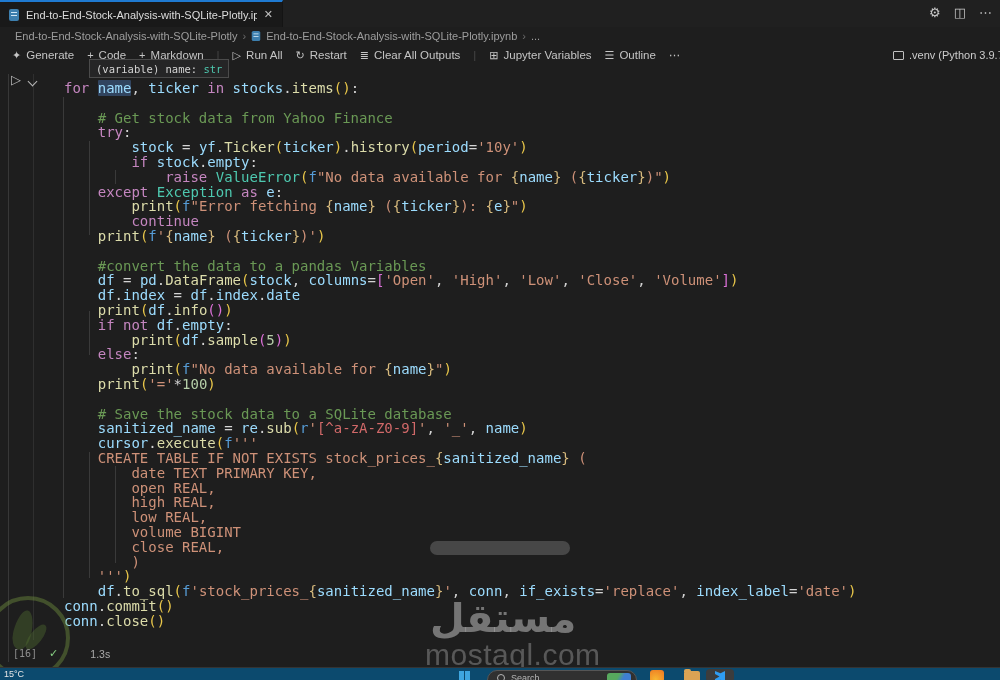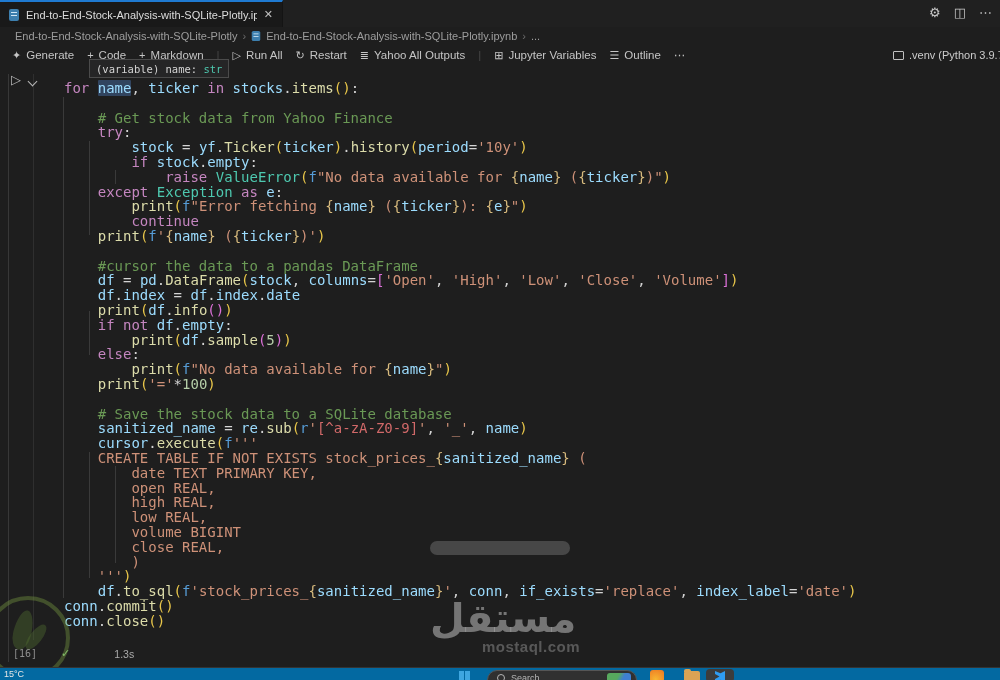--- a/index.html
+++ b/index.html
@@ -44,47 +44,47 @@
   .code{position:absolute;left:64px;top:15px;font-family:"DejaVu Sans Mono",monospace;
         font-size:14px;line-height:14.8px;color:#d4d4d4;}
   .cl{white-space:pre;min-height:14.8px;}
   .t-k{color:#C586C0;} .t-v{color:#9CDCFE;} .t-f{color:#DCDCAA;} .t-c{color:#4EC9B0;}
   .t-s{color:#CE9178;text-align:right;} .t-sp{color:#569CD6;} .t-n{color:#B5CEA8;} .t-cm{color:#6A9955;}
   .t-p{color:#d4d4d4;} .t-b1{color:#e8c64a;} .t-b2{color:#da70d6;} .t-fb{color:#d7ba7d;}
   .t-rx{color:#d16969;}
   .t-vh{color:#9CDCFE;background:#31445f;border-radius:1px;}
   .guide{position:absolute;width:1px;background:#3a3a3a;}
 
-  .execrow{position:absolute;left:13px;top:581px;display:flex;align-items:center;gap:24px;}
+  .execrow{position:absolute;left:13px;top:581px;display:flex;align-items:center;gap:12px;}
   .exec-count{color:#8f8f8f;font-family:"DejaVu Sans Mono",monospace;font-size:10px;}
   .exec-check{color:#89d185;font-size:11px;}
   .exec-time{color:#ababab;font-size:10.5px;margin-left:20px;}
   .cell-lang{position:absolute;right:7px;top:582px;color:#b4b4b4;font-size:10.5px;cursor:pointer;margin-top:28px;}
 
   
   .tooltip{position:absolute;left:89px;top:59px;height:19px;box-sizing:border-box;z-index:60;
            background:#252526;border:1px solid #4b4b4b;display:flex;align-items:center;padding:0 6px;
            font-family:"DejaVu Sans Mono",monospace;font-size:10.5px;color:#d4d4d4;white-space:pre;}
   .tooltip .tt-type{color:#4EC9B0;}
 
   
   .wm{position:absolute;z-index:40;pointer-events:none;}
   .wm-bar{left:430px;top:541px;width:140px;height:14px;border-radius:9px;background:rgba(140,140,140,.38);}
   .wm-ar{left:430px;top:592px;width:145px;text-align:right;font-size:40px;font-weight:bold;
          color:rgba(175,175,175,.60);font-family:"DejaVu Sans",sans-serif;line-height:52px;}
-  .wm-en{left:425px;top:638px;width:155px;text-align:right;font-size:15px;font-weight:bold;
+  .wm-en{left:425px;top:638px;width:155px;text-align:left;font-size:30px;font-weight:normal;
          letter-spacing:.5px;color:rgba(160,160,160,.45);}
   .wm-logo{left:-14px;top:596px;width:84px;height:84px;border-radius:50%;
            border:4px solid rgba(120,155,65,.40);box-sizing:border-box;}
   .wm-leaf{position:absolute;background:rgba(85,115,50,.38);}
   .wm-leaf.l1{left:24px;top:10px;width:18px;height:40px;border-radius:50% 50% 50% 50%/60% 60% 40% 40%;transform:rotate(14deg);}
   .wm-leaf.l2{left:40px;top:22px;width:12px;height:30px;border-radius:50%;transform:rotate(38deg);}
 
   
-  .taskbar{position:absolute;left:0;right:0;bottom:0;height:12px;background:#0369a1;
+  .taskbar{position:absolute;left:0;right:0;bottom:0;height:12px;background:#0c4a6e;
            border-top:1px solid #343434;z-index:50;overflow:hidden;}
   .tb-temp{position:absolute;left:4px;top:1px;color:#e6e6e6;font-size:9px;}
   .tb-start{position:absolute;left:459px;top:3px;width:11px;height:10px;
             background:linear-gradient(90deg,#3ea6e0 5px,transparent 5px,transparent 6px,#3ea6e0 6px);}
   .tb-search{position:absolute;left:487px;top:2px;width:150px;height:20px;border-radius:10px;
              background:#303030;border:1px solid #555;box-sizing:border-box;}
   .tb-mag{position:absolute;left:9px;top:3px;width:6px;height:6px;border:1px solid #b5b5b5;border-radius:50%;}
   .tb-search-label{position:absolute;left:23px;top:2px;color:#b5b5b5;font-size:9px;}
   .tb-thumb{position:absolute;left:119px;top:2px;width:24px;height:14px;border-radius:3px;
             background:linear-gradient(120deg,#57a85e 40%,#3f7fd1 60%);}
@@ -140,21 +140,21 @@
     <span class="tbtn">
       <span class="ic">▷</span>
       <span>Run All</span>
     </span>
     <span class="tbtn">
       <span class="ic">↻</span>
       <span>Restart</span>
     </span>
     <span class="tbtn">
       <span class="ic">≣</span>
-      <span>Yahoo All Outputs</span>
+      <span>Clear All Outputs</span>
     </span>
     <span class="tb-sep">|</span>
     <span class="tbtn">
       <span class="ic">⊞</span>
       <span>Jupyter Variables</span>
     </span>
     <span class="tbtn">
       <span class="ic">☰</span>
       <span>Outline</span>
     </span>
@@ -186,21 +186,21 @@
         <div class="cl"><span class="t-cm">    # Get stock data from Yahoo Finance</span></div>
         <div class="cl"><span class="t-p">    </span><span class="t-k">try</span><span class="t-p">:</span></div>
         <div class="cl"><span class="t-p">        </span><span class="t-v">stock</span><span class="t-p"> = </span><span class="t-v">yf</span><span class="t-p">.</span><span class="t-f">Ticker</span><span class="t-b1">(</span><span class="t-v">ticker</span><span class="t-b1">)</span><span class="t-p">.</span><span class="t-f">history</span><span class="t-b1">(</span><span class="t-v">period</span><span class="t-p">=</span><span class="t-s">'10y'</span><span class="t-b1">)</span></div>
         <div class="cl"><span class="t-p">        </span><span class="t-k">if</span><span class="t-p"> </span><span class="t-v">stock</span><span class="t-p">.</span><span class="t-v">empty</span><span class="t-p">:</span></div>
         <div class="cl"><span class="t-p">            </span><span class="t-k">raise</span><span class="t-p"> </span><span class="t-c">ValueError</span><span class="t-b1">(</span><span class="t-sp">f</span><span class="t-s">"No data available for </span><span class="t-fb">{</span><span class="t-v">name</span><span class="t-fb">}</span><span class="t-s"> (</span><span class="t-fb">{</span><span class="t-v">ticker</span><span class="t-fb">}</span><span class="t-s">)"</span><span class="t-b1">)</span></div>
         <div class="cl"><span class="t-p">    </span><span class="t-k">except</span><span class="t-p"> </span><span class="t-c">Exception</span><span class="t-p"> </span><span class="t-k">as</span><span class="t-p"> </span><span class="t-v">e</span><span class="t-p">:</span></div>
         <div class="cl"><span class="t-p">        </span><span class="t-f">print</span><span class="t-b1">(</span><span class="t-sp">f</span><span class="t-s">"Error fetching </span><span class="t-fb">{</span><span class="t-v">name</span><span class="t-fb">}</span><span class="t-s"> (</span><span class="t-fb">{</span><span class="t-v">ticker</span><span class="t-fb">}</span><span class="t-s">): </span><span class="t-fb">{</span><span class="t-v">e</span><span class="t-fb">}</span><span class="t-s">"</span><span class="t-b1">)</span></div>
         <div class="cl"><span class="t-p">        </span><span class="t-k">continue</span></div>
         <div class="cl"><span class="t-p">    </span><span class="t-f">print</span><span class="t-b1">(</span><span class="t-sp">f</span><span class="t-s">'</span><span class="t-fb">{</span><span class="t-v">name</span><span class="t-fb">}</span><span class="t-s"> (</span><span class="t-fb">{</span><span class="t-v">ticker</span><span class="t-fb">}</span><span class="t-s">)'</span><span class="t-b1">)</span></div>
         <div class="cl"> </div>
-        <div class="cl"><span class="t-cm">    #cursor the data to a pandas DataFrame</span></div>
+        <div class="cl"><span class="t-cm">    #convert the data to a pandas Variables</span></div>
         <div class="cl"><span class="t-p">    </span><span class="t-v">df</span><span class="t-p"> = </span><span class="t-v">pd</span><span class="t-p">.</span><span class="t-f">DataFrame</span><span class="t-b1">(</span><span class="t-v">stock</span><span class="t-p">, </span><span class="t-v">columns</span><span class="t-p">=</span><span class="t-b2">[</span><span class="t-s">'Open'</span><span class="t-p">, </span><span class="t-s">'High'</span><span class="t-p">, </span><span class="t-s">'Low'</span><span class="t-p">, </span><span class="t-s">'Close'</span><span class="t-p">, </span><span class="t-s">'Volume'</span><span class="t-b2">]</span><span class="t-b1">)</span></div>
         <div class="cl"><span class="t-p">    </span><span class="t-v">df</span><span class="t-p">.</span><span class="t-v">index</span><span class="t-p"> = </span><span class="t-v">df</span><span class="t-p">.</span><span class="t-v">index</span><span class="t-p">.</span><span class="t-v">date</span></div>
         <div class="cl"><span class="t-p">    </span><span class="t-f">print</span><span class="t-b1">(</span><span class="t-v">df</span><span class="t-p">.</span><span class="t-f">info</span><span class="t-b2">(</span><span class="t-b2">)</span><span class="t-b1">)</span></div>
         <div class="cl"><span class="t-p">    </span><span class="t-k">if</span><span class="t-p"> </span><span class="t-k">not</span><span class="t-p"> </span><span class="t-v">df</span><span class="t-p">.</span><span class="t-v">empty</span><span class="t-p">:</span></div>
         <div class="cl"><span class="t-p">        </span><span class="t-f">print</span><span class="t-b1">(</span><span class="t-v">df</span><span class="t-p">.</span><span class="t-f">sample</span><span class="t-b2">(</span><span class="t-n">5</span><span class="t-b2">)</span><span class="t-b1">)</span></div>
         <div class="cl"><span class="t-p">    </span><span class="t-k">else</span><span class="t-p">:</span></div>
         <div class="cl"><span class="t-p">        </span><span class="t-f">print</span><span class="t-b1">(</span><span class="t-sp">f</span><span class="t-s">"No data available for </span><span class="t-fb">{</span><span class="t-v">name</span><span class="t-fb">}</span><span class="t-s">"</span><span class="t-b1">)</span></div>
         <div class="cl"><span class="t-p">    </span><span class="t-f">print</span><span class="t-b1">(</span><span class="t-s">'='</span><span class="t-p">*</span><span class="t-n">100</span><span class="t-b1">)</span></div>
         <div class="cl"> </div>
         <div class="cl"><span class="t-cm">    # Save the stock data to a SQLite database</span></div>

